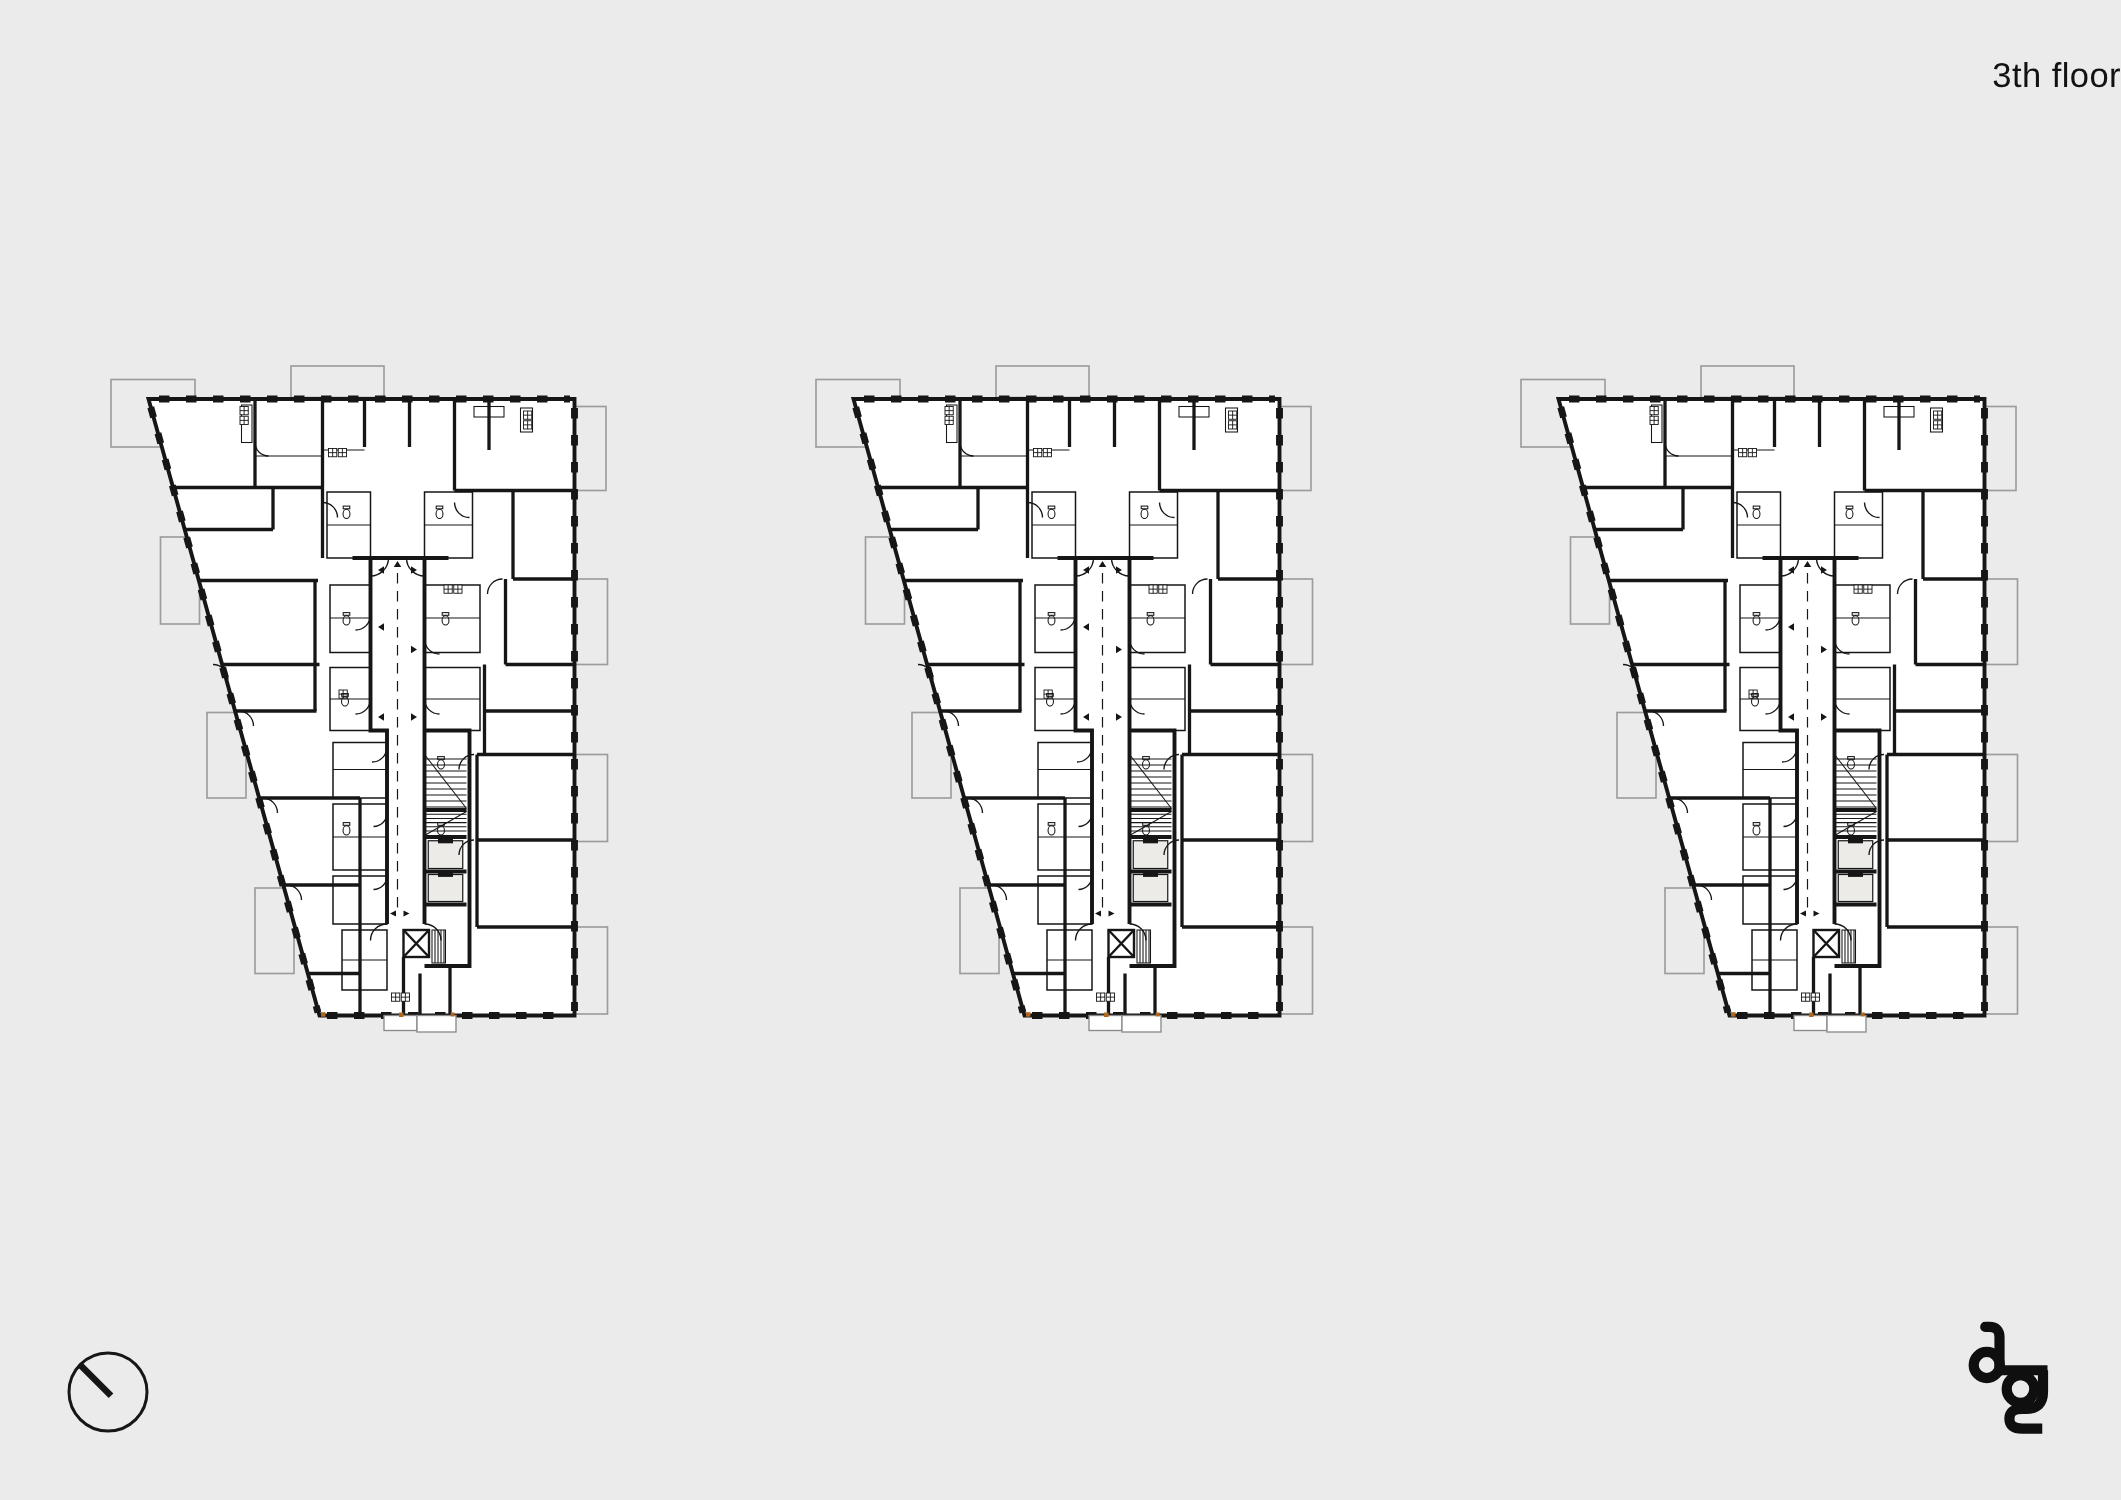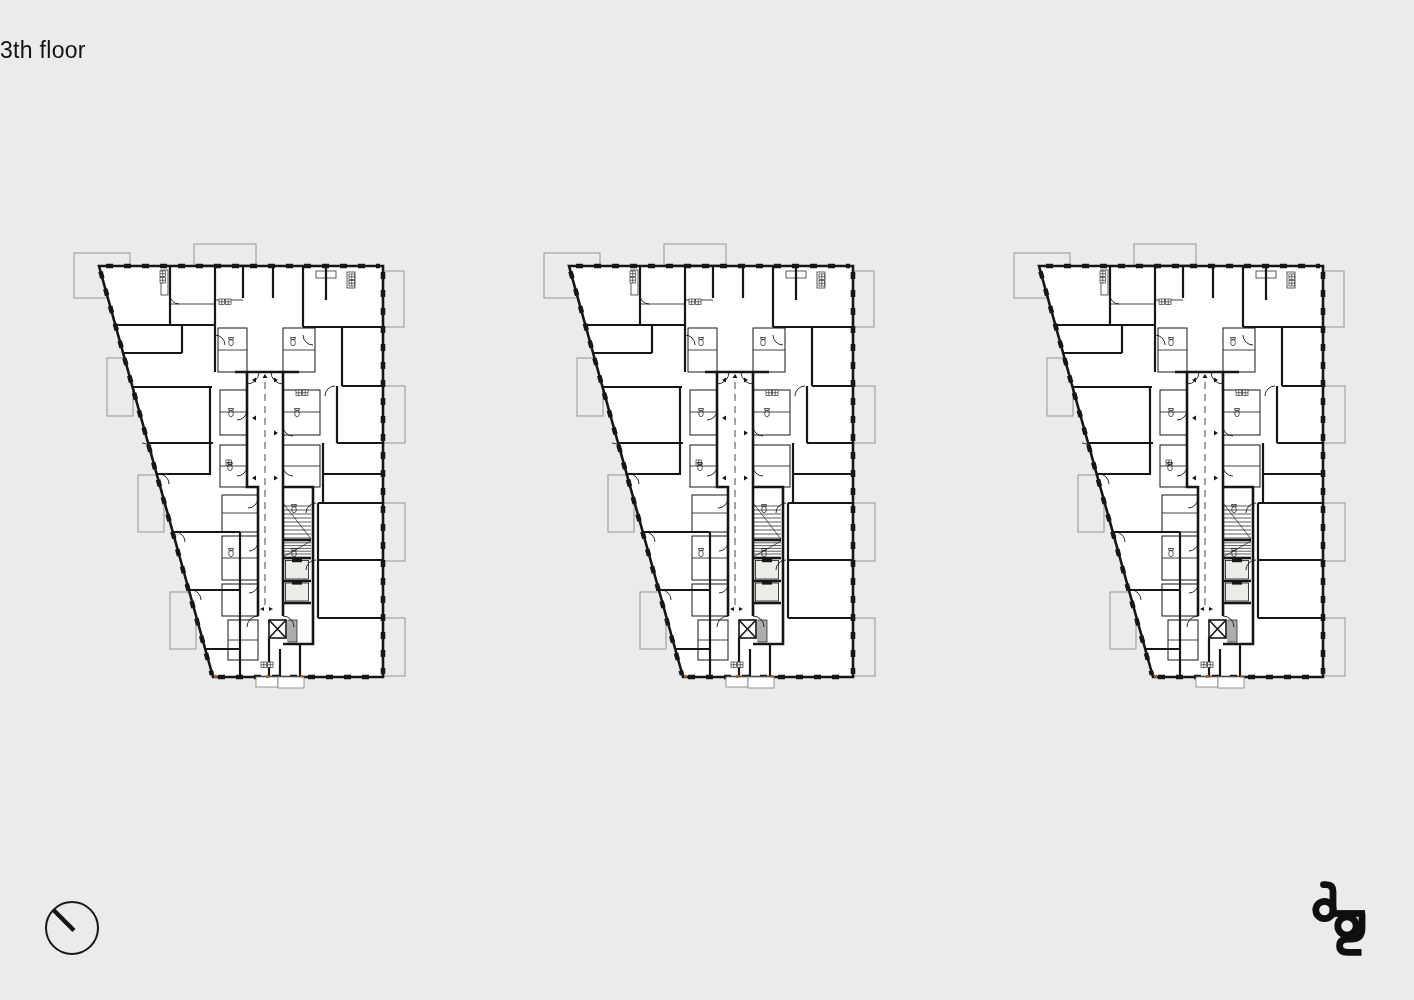--- a/index.html
+++ b/index.html
@@ -1,19 +1,19 @@
 <!DOCTYPE html>
 <html><head>
 <meta charset="utf-8">
 <style>
   html,body{margin:0;padding:0;}
   body{font-family:"Liberation Sans", sans-serif;}
   .sheet{position:relative;width:1414px;height:1000px;background:#ebebeb;overflow:hidden;}
-  .title{position:absolute;left:0;right:0;top:37px;text-align:left;
-         font-size:23px;letter-spacing:.3px;color:#121212;}
+  .title{position:absolute;left:0;right:0;top:37px;text-align:right;
+         font-size:23px;letter-spacing:.3px;color:#121212;padding-left:32px;}
   .plan{position:absolute;top:240px;width:345px;height:452px;}
   .plan1{left:70px;} .plan2{left:540px;} .plan3{left:1010px;}
   .north{position:absolute;left:43px;top:899px;}
   .logo{position:absolute;left:1303px;top:876px;}
 </style>
 </head>
 <body>
 
 <div class="sheet">
 

